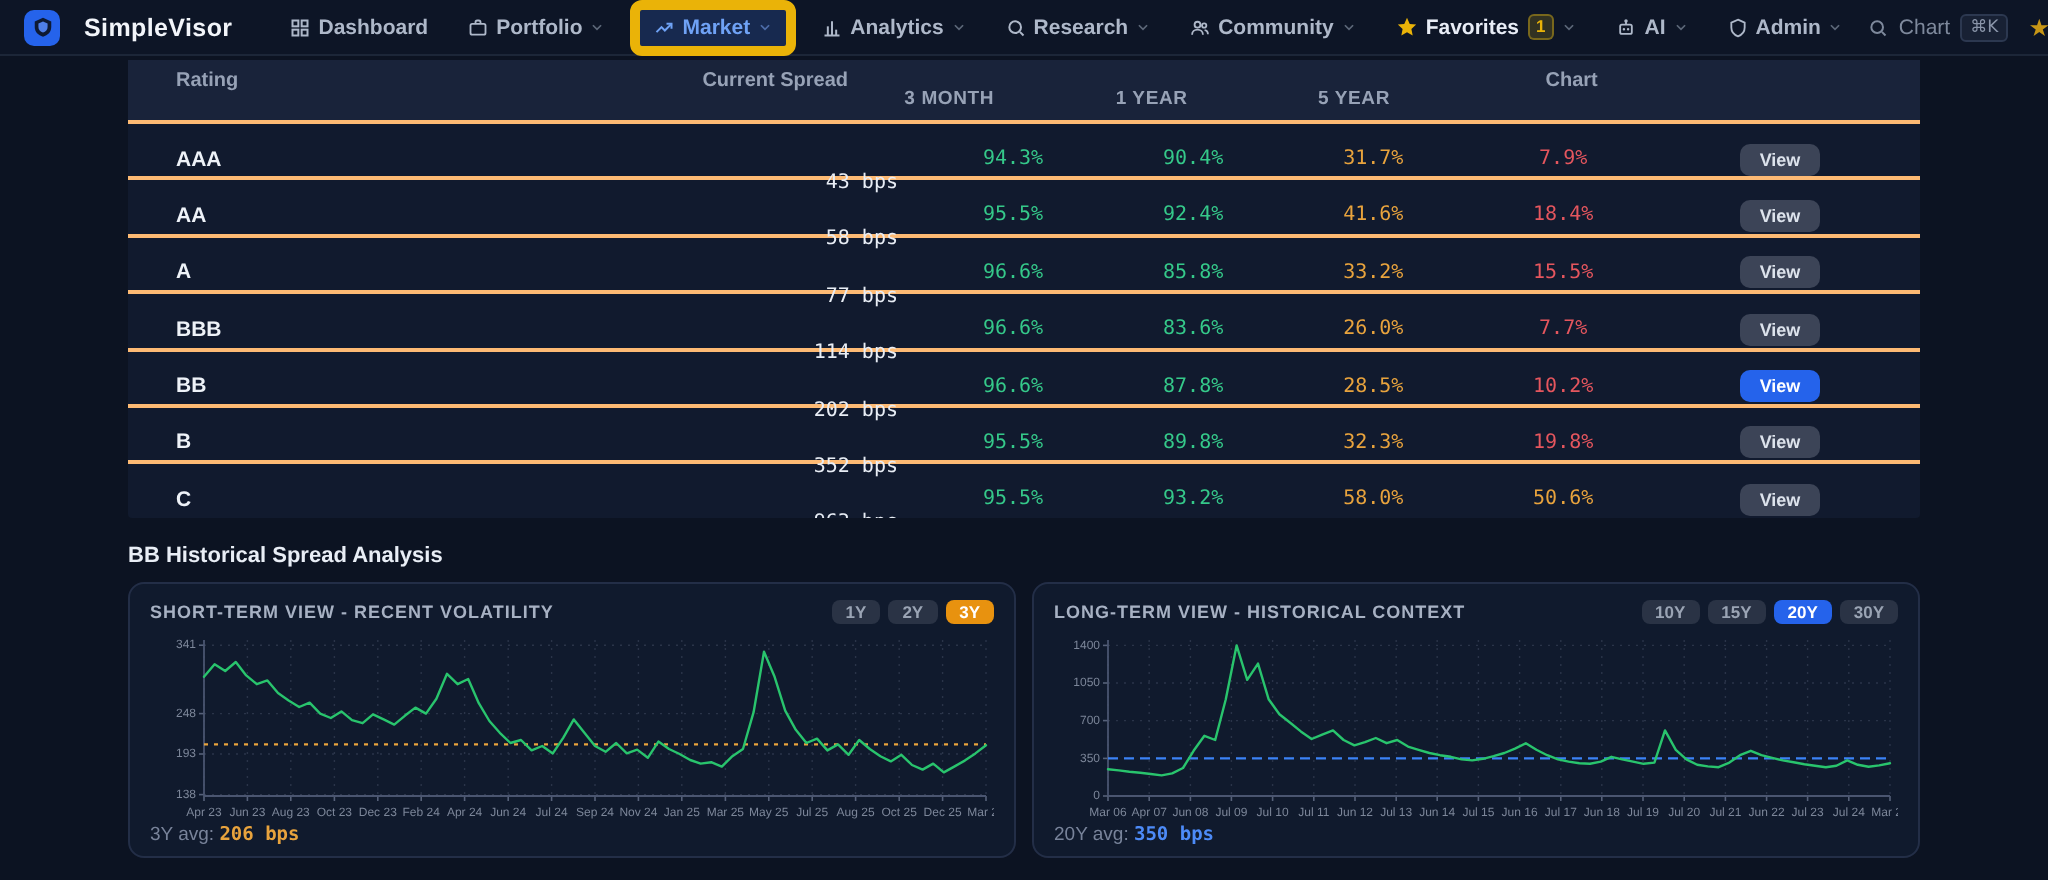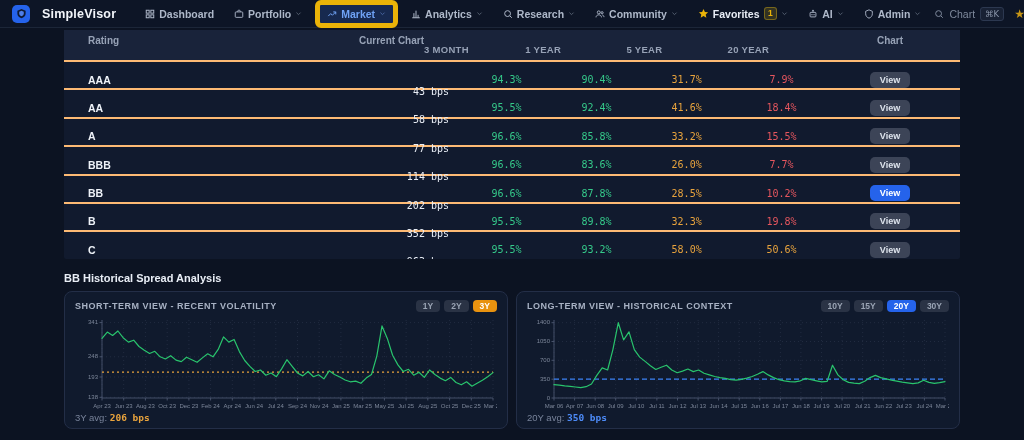--- a/index.html
+++ b/index.html
@@ -43,21 +43,21 @@
   }
   .thead { background: #19233a; height: 30px; color: #97a2b6; font-size: 10px; font-weight: bold; }
   .thead .h-top { align-self: start; padding-top: 5px; }
   .thead .h-low { align-self: end; padding-bottom: 5px; font-size: 9.5px; letter-spacing: .3px; }
   .trow { height: 28.4px; border-top: 2px solid #fdba74; font-size: 10px; gap: 25px; }
   .c-rating { font-weight: bold; color: #eef2f8; font-size: 10.5px; }
   .c-spread { text-align: right; color: #e8edf5; font-family: "DejaVu Sans Mono", monospace; margin-top: 24px; }
   .c-pct { text-align: center; font-family: "DejaVu Sans Mono", monospace; }
   .c-chart { text-align: center; }
   .h-spread { text-align: right; }
-  .h-pct { }
+  .h-pct { text-align: center; }
   .h-chart { text-align: center; }
   .pct-g { color: #35c98a; }
   .pct-a { color: #e8a33d; }
   .pct-r { color: #e5565e; }
   .view-btn { background: #3c4457; color: #dde3ec; border: none; border-radius: 5px;
     font-size: 9px; font-weight: 600; padding: 3px 10px; cursor: pointer; font-family: "Liberation Sans", sans-serif; }
   .view-btn.active { background: #2563eb; color: #fff; }
   
   .section-title { margin: 13px 64px 7px; font-size: 11px; font-weight: bold; color: #e9eef6; }
   .cards { display: flex; gap: 8px; margin: 0 64px; }
@@ -195,25 +195,24 @@
     <div class="icon-btn">
       <span class="star-glyph">★</span>
     </div>
 
   </div>
 </header>
 
 <section class="table-card">
   <div class="thead">
     <div class="h-top">Rating</div>
-    <div class="h-top h-spread">Current Chart</div>
+    <div class="h-top h-spread">Current Spread</div>
     <div class="h-low h-pct">3 MONTH</div>
     <div class="h-low h-pct">1 YEAR</div>
     <div class="h-low h-pct">5 YEAR</div>
-    <div class="h-low h-pct">20 YEAR</div>
     <div class="h-top h-chart">Chart</div>
   </div>
   <div>
       <div class="trow">
         <div class="c-rating">AAA</div>
         <div class="c-spread">43 bps</div>
         <div class="c-pct pct-g">94.3%</div>
         <div class="c-pct pct-g">90.4%</div>
         <div class="c-pct pct-a">31.7%</div>
         <div class="c-pct pct-r">7.9%</div>

